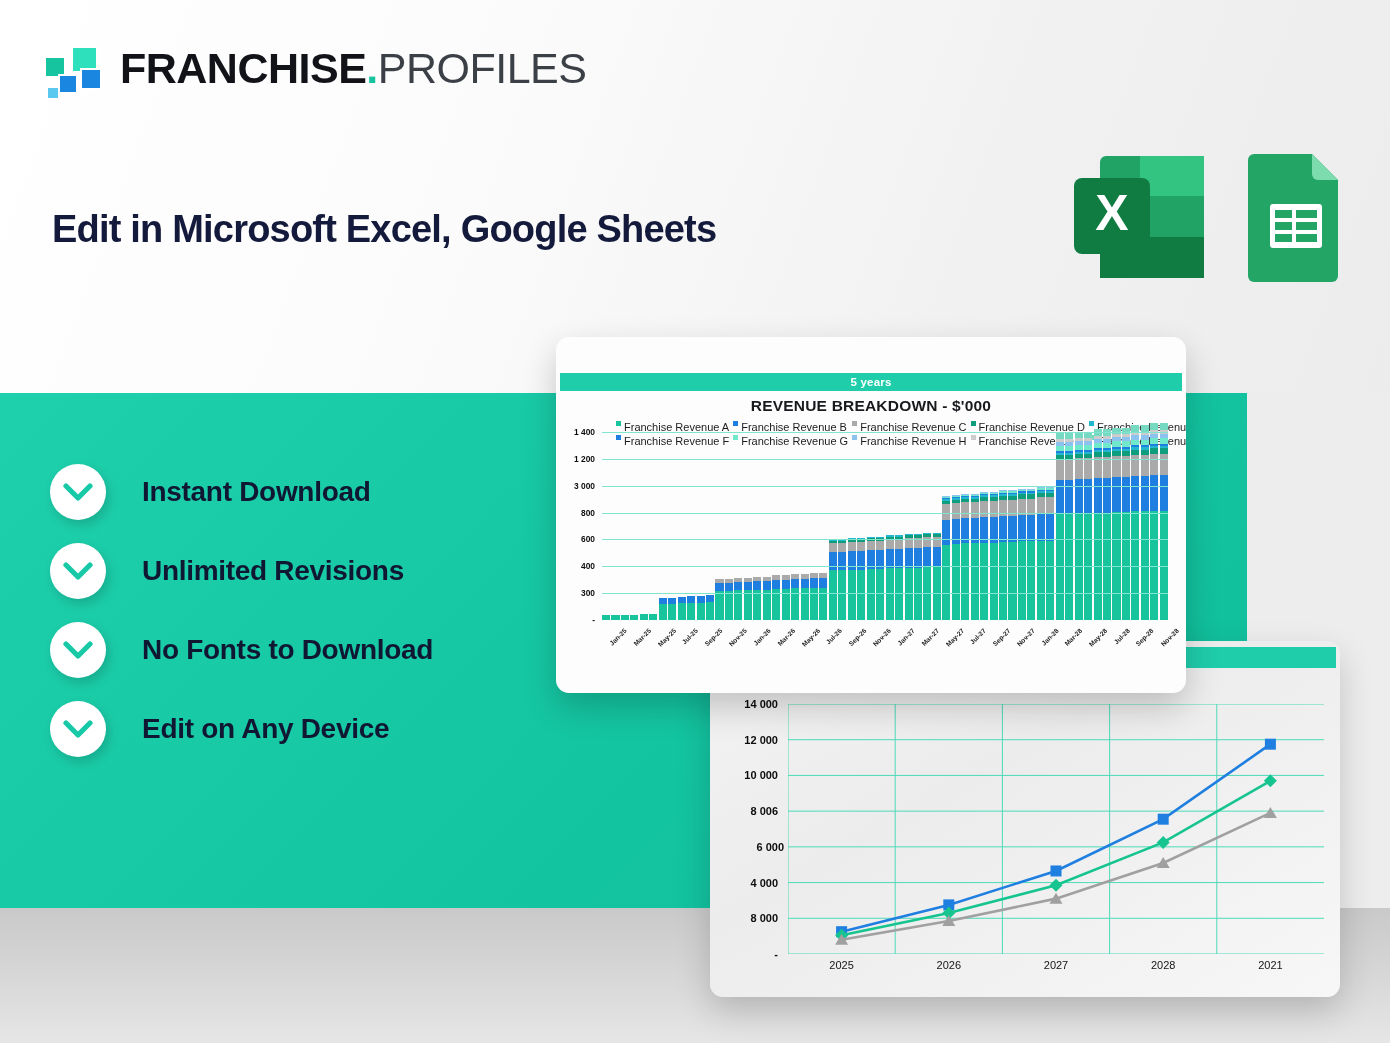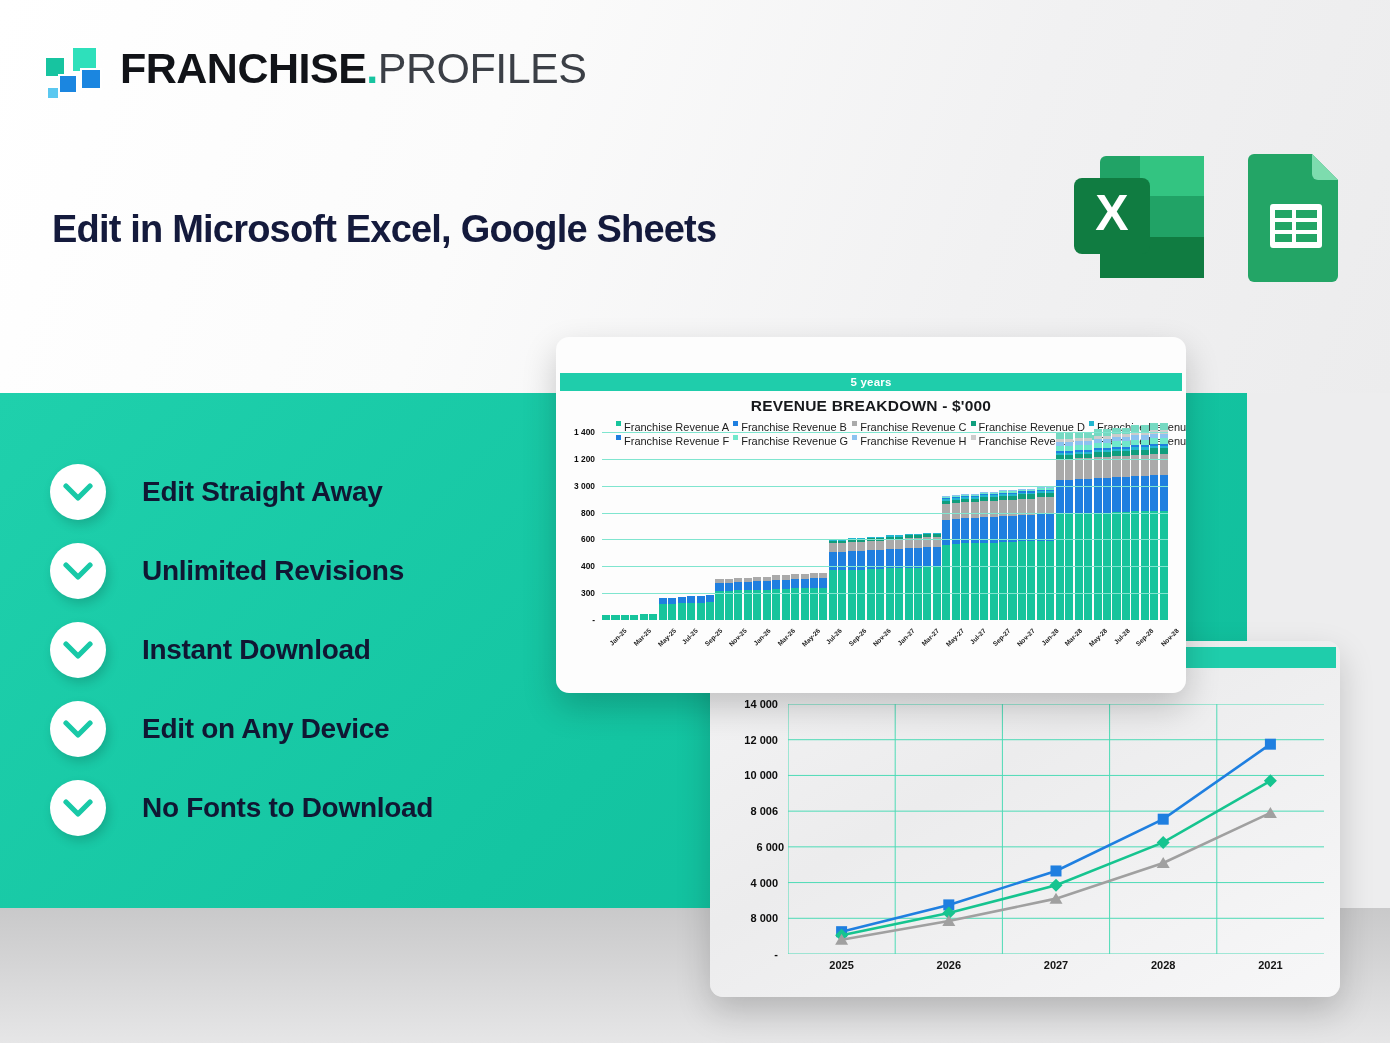--- a/index.html
+++ b/index.html
@@ -120,21 +120,21 @@
     background:#1fcdab; color:#ffffff; font-size:13px; font-weight:700;
     display:flex; align-items:center; justify-content:center;
   }
   .c2-legend{
     position:absolute; left:0; top:32px; width:630px; text-align:center;
     font-size:10.5px; font-weight:700; color:#1c1c1c;
   }
   .c2-area{ position:absolute; left:78px; top:63px; width:536px; height:250px; }
   .c2-yaxis{ position:absolute; left:0px; top:63px; width:74px; height:250px; }
   .c2-xaxis{ position:absolute; left:78px; top:318px; width:536px; height:26px; display:flex; }
-  .c2-xtick{ flex:1 1 0; text-align:center; font-size:11px; font-weight:700; color:#141414; }
+  .c2-xtick{ flex:1 1 0; text-align:center; font-size:11px; font-weight:400; color:#141414; }
 
   
   .card1{ z-index:5; }
   .card2{ z-index:4; }
 </style>
 </head>
 <body>
 
 <div class="bg-top"></div>
 <div class="bg-mid"></div>
@@ -182,53 +182,45 @@
   </div>
 </div>
 
 <div class="features" id="feature-list">
     <div class="feature">
       <div class="chev-circle">
         <svg width="30" height="19" viewBox="0 0 30 19">
           <path d="M3 3 L15 15 L27 3" fill="none" stroke="#18c9a7" stroke-width="5.2" stroke-linecap="round" stroke-linejoin="round"></path>
         </svg>
       </div>
-      <div class="feature-label">Edit Straight Away</div>
+      <div class="feature-label">Instant Download</div>
     </div>
     <div class="feature">
       <div class="chev-circle">
         <svg width="30" height="19" viewBox="0 0 30 19">
           <path d="M3 3 L15 15 L27 3" fill="none" stroke="#18c9a7" stroke-width="5.2" stroke-linecap="round" stroke-linejoin="round"></path>
         </svg>
       </div>
       <div class="feature-label">Unlimited Revisions</div>
     </div>
     <div class="feature">
       <div class="chev-circle">
         <svg width="30" height="19" viewBox="0 0 30 19">
           <path d="M3 3 L15 15 L27 3" fill="none" stroke="#18c9a7" stroke-width="5.2" stroke-linecap="round" stroke-linejoin="round"></path>
         </svg>
       </div>
-      <div class="feature-label">Instant Download</div>
+      <div class="feature-label">No Fonts to Download</div>
     </div>
     <div class="feature">
       <div class="chev-circle">
         <svg width="30" height="19" viewBox="0 0 30 19">
           <path d="M3 3 L15 15 L27 3" fill="none" stroke="#18c9a7" stroke-width="5.2" stroke-linecap="round" stroke-linejoin="round"></path>
         </svg>
       </div>
       <div class="feature-label">Edit on Any Device</div>
-    </div>
-    <div class="feature">
-      <div class="chev-circle">
-        <svg width="30" height="19" viewBox="0 0 30 19">
-          <path d="M3 3 L15 15 L27 3" fill="none" stroke="#18c9a7" stroke-width="5.2" stroke-linecap="round" stroke-linejoin="round"></path>
-        </svg>
-      </div>
-      <div class="feature-label">No Fonts to Download</div>
     </div>
   </div>
 
 <div class="card1">
   <div class="c1-ribbon">5 years</div>
   <div class="c1-title">REVENUE BREAKDOWN - $'000</div>
   <div class="c1-legend" id="c1-legend">
       <div class="lg-item">
         <span class="lg-sw" style="background: rgb(23, 196, 156);"></span>
         <span>Franchise Revenue A</span>

